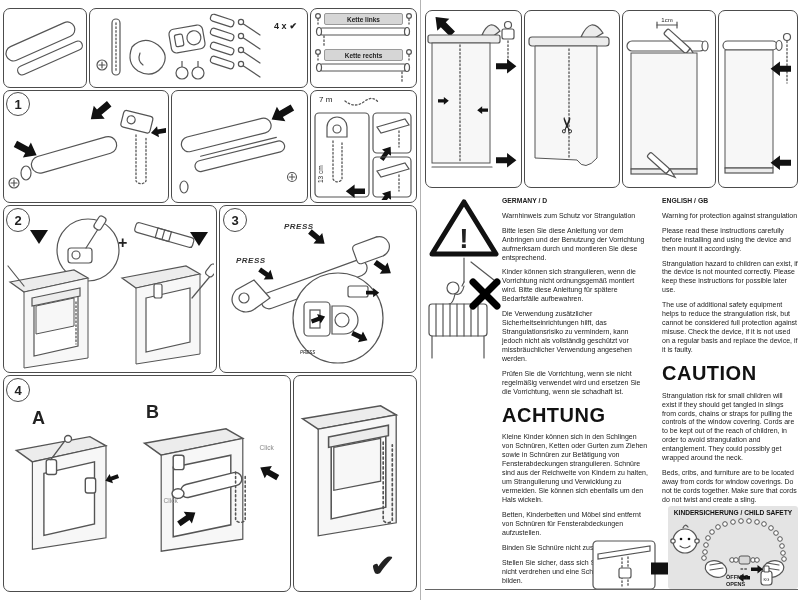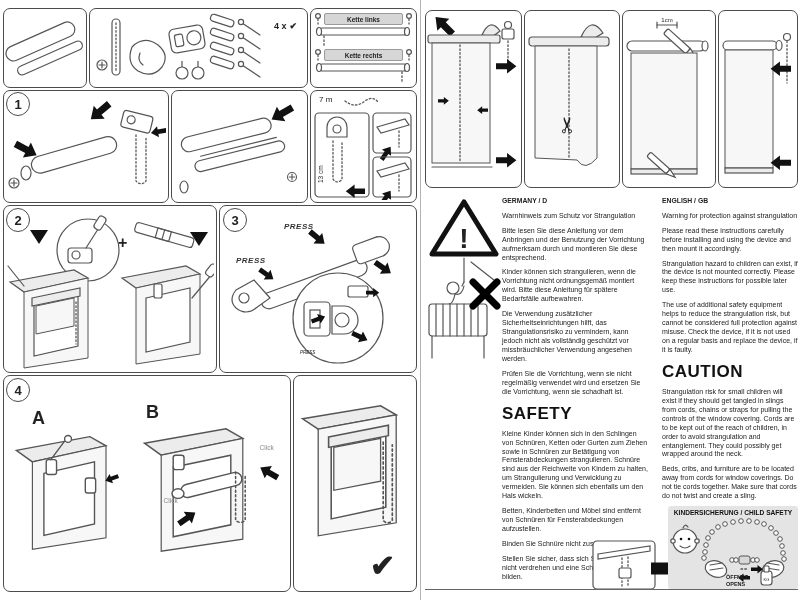--- a/index.html
+++ b/index.html
@@ -11,21 +11,21 @@
        font-weight:bold;font-size:13px;color:#222;z-index:5;}
   .ov{position:absolute;}
   .press{font-size:8px;font-weight:bold;color:#333;letter-spacing:.5px;}
   .pill{background:#d6d6d6;border:0.8px solid #9a9a9a;border-radius:2px;font-size:6.5px;font-weight:bold;
         color:#222;text-align:center;padding:1.5px 4px;white-space:nowrap;}
   .qty{font-size:9px;font-weight:bold;color:#222;display:flex;gap:3px;align-items:center;}
   .col{position:absolute;font-size:7px;line-height:1.28;color:#222;}
   .col p{margin:0 0 6px 0;}
   .c-head{font-weight:bold;font-size:6.8px;margin:0 0 1px 0;}
   .c-sub{margin:0 0 7px 0;}
-  .bigword{font-size:17px;font-weight:bold;color:#111;letter-spacing:0.5px;margin:2px 0 5px 0;}
+  .bigword{font-size:20px;font-weight:bold;color:#111;letter-spacing:0.5px;margin:2px 0 5px 0;}
   .fold{position:absolute;left:420px;top:0;width:1px;height:600px;background:#b3b3b3;}
   .botline{position:absolute;left:425px;top:589px;width:373px;border-top:1.5px solid #666;}
   .safety{position:absolute;left:668px;top:506px;width:130px;height:83px;background:#e4e4e4;
           border-radius:3px;box-sizing:border-box;}
   .safety .hd{font-size:6.6px;font-weight:bold;text-align:center;padding-top:3px;color:#111;white-space:nowrap;}
   svg{display:block;}
   svg text{font-family:"Liberation Sans",sans-serif;fill:#222;stroke:none;}
   .ln{fill:none;stroke:#555;stroke-width:1.2;stroke-linecap:round;}
   .fl{fill:#fff;stroke:#555;stroke-width:1.2;}
   .sh{fill:#ececec;stroke:#555;stroke-width:1.2;}
@@ -393,21 +393,21 @@
     </g>
   </svg>
 
   <div class="col" style="left:502px;top:197px;width:146px;">
     <p class="c-head">GERMANY / D</p>
     <p class="c-sub">Warnhinweis zum Schutz vor Strangulation</p>
     <p>Bitte lesen Sie diese Anleitung vor dem Anbringen und der Benutzung der Vorrichtung aufmerksam durch und montieren Sie diese entsprechend.</p>
     <p>Kinder können sich strangulieren, wenn die Vorrichtung nicht ordnungsgemäß montiert wird. Bitte diese Anleitung für spätere Bedarfsfälle aufbewahren.</p>
     <p>Die Verwendung zusätzlicher Sicherheitseinrichtungen hilft, das Strangulationsrisiko zu vermindern, kann jedoch nicht als vollständig geschützt vor missbräuchlicher Verwendung angesehen werden.</p>
     <p>Prüfen Sie die Vorrichtung, wenn sie nicht regelmäßig verwendet wird und ersetzen Sie die Vorrichtung, wenn sie schadhaft ist.</p>
-    <div class="bigword">SAFETY</div>
+    <div class="bigword">ACHTUNG</div>
     <p>Kleine Kinder können sich in den Schlingen von Schnüren, Ketten oder Gurten zum Ziehen sowie in Schnüren zur Betätigung von Fensterabdeckungen strangulieren. Schnüre sind aus der Reichweite von Kindern zu halten, um Strangulierung und Verwicklung zu vermeiden. Sie können sich ebenfalls um den Hals wickeln.</p>
     <p>Betten, Kinderbetten und Möbel sind entfernt von Schnüren für Fensterabdeckungen aufzustellen.</p>
     <p>Binden Sie Schnüre nicht zusammen.</p>
     <p style="width:120px;">Stellen Sie sicher, dass sich Schnüre nicht verdrehen und eine Schlinge bilden.</p>
   </div>
 
   <div class="col" style="left:662px;top:197px;width:136px;">
     <p class="c-head">ENGLISH / GB</p>
     <p class="c-sub">Warning for protection against strangulation</p>
     <p>Please read these instructions carefully before installing and using the device and then mount it accordingly.</p>

